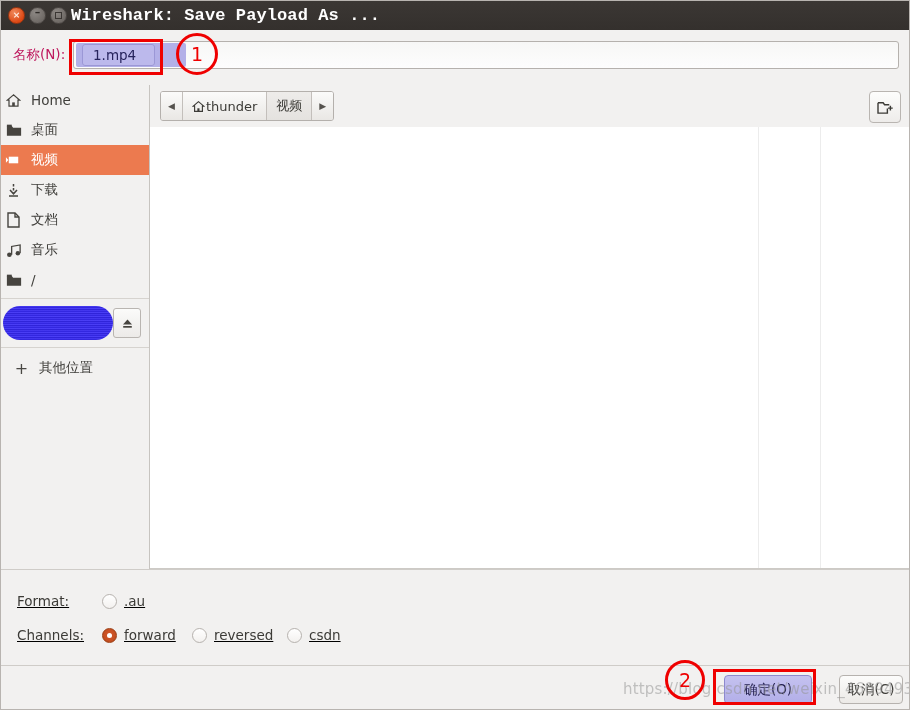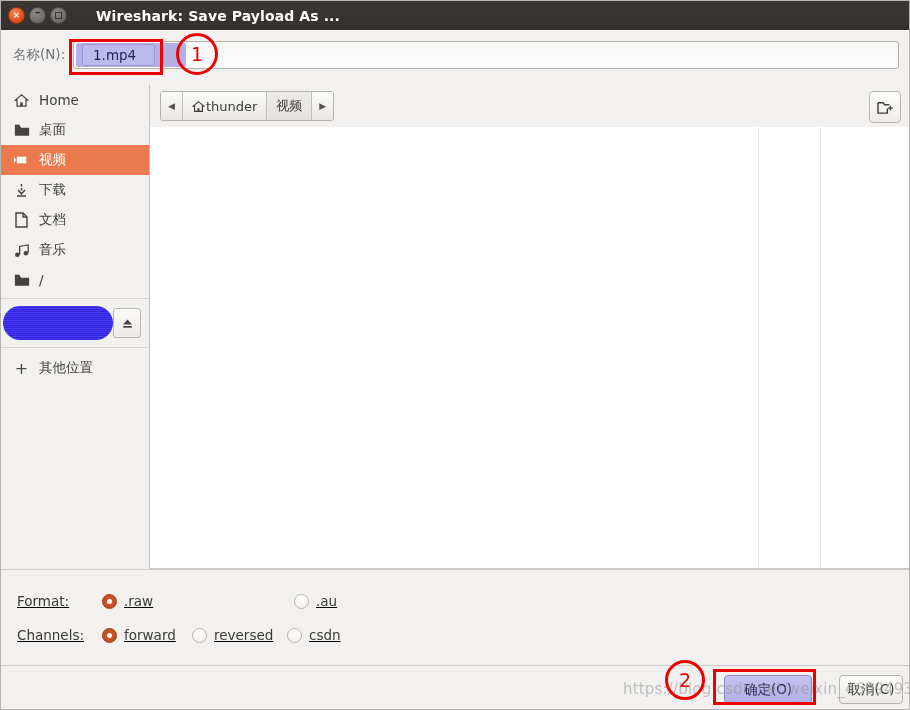--- a/index.html
+++ b/index.html
@@ -40,32 +40,32 @@
   .wbtn.min, .wbtn.max {
     background: radial-gradient(circle at 35% 30%, #8d8884 0%, #6d6864 75%);
     border: 1px solid #4d4845; color: #2f2b28;
   }
   .wbtn .glyph { font-size: 9px; font-weight: bold; transform: translateY(-0.5px); }
   .wbtn.min .glyph { font-size: 11px; transform: translateY(-3px); }
   .wbtn.max .sq {
     width: 7px; height: 7px; border: 1.5px solid #3a3633; box-sizing: border-box;
   }
   .title-text {
-    color: #ffffff; font-size: 14px; font-weight: bold;
-    margin-left: 29px; letter-spacing: .1px;
+    color: #ffffff; font-size: 17px; font-weight: bold;
+    margin-left: 4px; letter-spacing: .1px; font-family: Liberation Mono, monospace;
   }
 
   
   .name-row {
     position: absolute; left: 0; top: 29px;
     width: 910px; height: 50px;
     display: flex; align-items: center;
   }
   .name-label {
-    margin-left: 12px; font-size: 13.5px; color: #737373;
+    margin-left: 12px; font-size: 13.5px; color: #be185d;
     width: 62px;
   }
   .name-entry {
     position: absolute; left: 72px; top: 40px;
     width: 826px; height: 28px;
     background: linear-gradient(to bottom, #f7f7f6 0%, #fdfdfd 100%);
     border: 1px solid #b5b1ad; border-radius: 3px;
     box-sizing: border-box;
     display: flex; align-items: center;
   }
@@ -98,21 +98,21 @@
   }
   .sidebar {
     width: 149px; height: 484px;
     background: #f2f1f0;
     border-right: 1px solid #c7c4c0;
     box-sizing: border-box;
     overflow: hidden;
   }
   .side-item {
     height: 30px; display: flex; align-items: center;
-    padding-left: 12px; box-sizing: border-box;
+    padding-left: 4px; box-sizing: border-box;
     font-size: 13.5px; color: #3f3e3a;
     gap: 9px;
   }
   .side-item.selected {
     background: #ec7a4f;
     color: #ffffff;
   }
   .side-icon {
     width: 17px; height: 17px;
     display: flex; align-items: center; justify-content: center;
@@ -476,26 +476,20 @@
         <div class="fl-col name"></div>
         <div class="fl-col size"></div>
         <div class="fl-col date"></div>
       </div>
     </div>
   </div>
 
   <div class="options">
     <div class="optrow">
       <div class="optlabel">Format:</div>
-      <div class="radio" style="width:192px">
-        <span class="rdot on">
-            <span class="inner"></span>
-          </span>
-        <span>.raw</span>
-      </div>
       <div class="radio">
         <span class="rdot"></span>
         <span>.au</span>
       </div>
     </div>
     <div class="optrow">
       <div class="optlabel">Channels:</div>
       <div class="radio" style="width:90px">
         <span class="rdot on">
             <span class="inner"></span>

